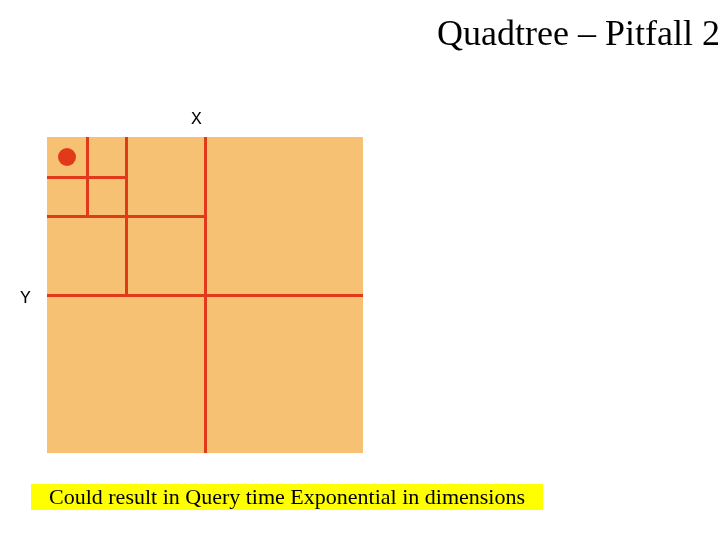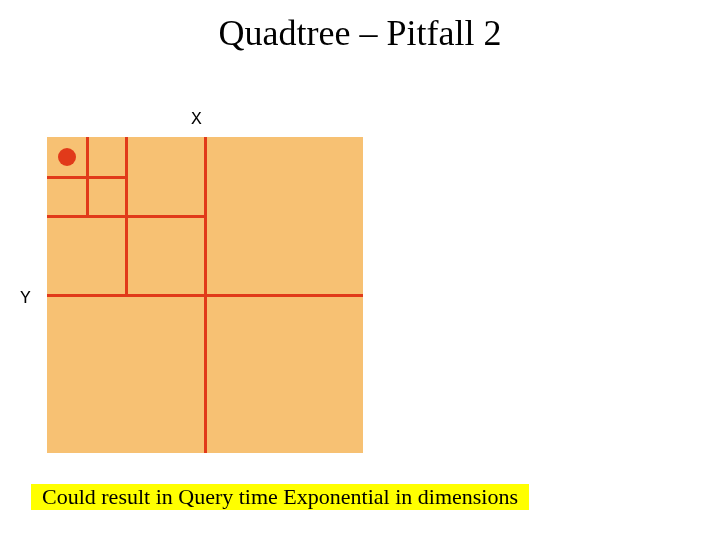--- a/index.html
+++ b/index.html
@@ -14,21 +14,21 @@
   .slide {
     position: relative;
     width: 720px;
     height: 540px;
   }
   .title {
     position: absolute;
     top: 12px;
     left: 0;
     width: 720px;
-    text-align: center;
+    text-align: right;
     font-size: 36px;
     color: #000;
   }
   .x-label {
     position: absolute;
     font-size: 18px;
     font-family: "Courier New", Courier, monospace;
     color: #000;
   }
   .y-label {
@@ -69,21 +69,21 @@
     left: 58px;
     top: 148px;
   }
 
   .caption {
     position: absolute;
     left: 31px;
     top: 484px;
     font-size: 22px;
     background: #ffff00;
-    padding: 0 11px;
+    padding: 0 18px;
     color: #000;
     white-space: nowrap;
   }
 </style>
 </head>
 <body>
 
 <div class="slide">
   <div class="title">Quadtree – Pitfall 2</div>
 

